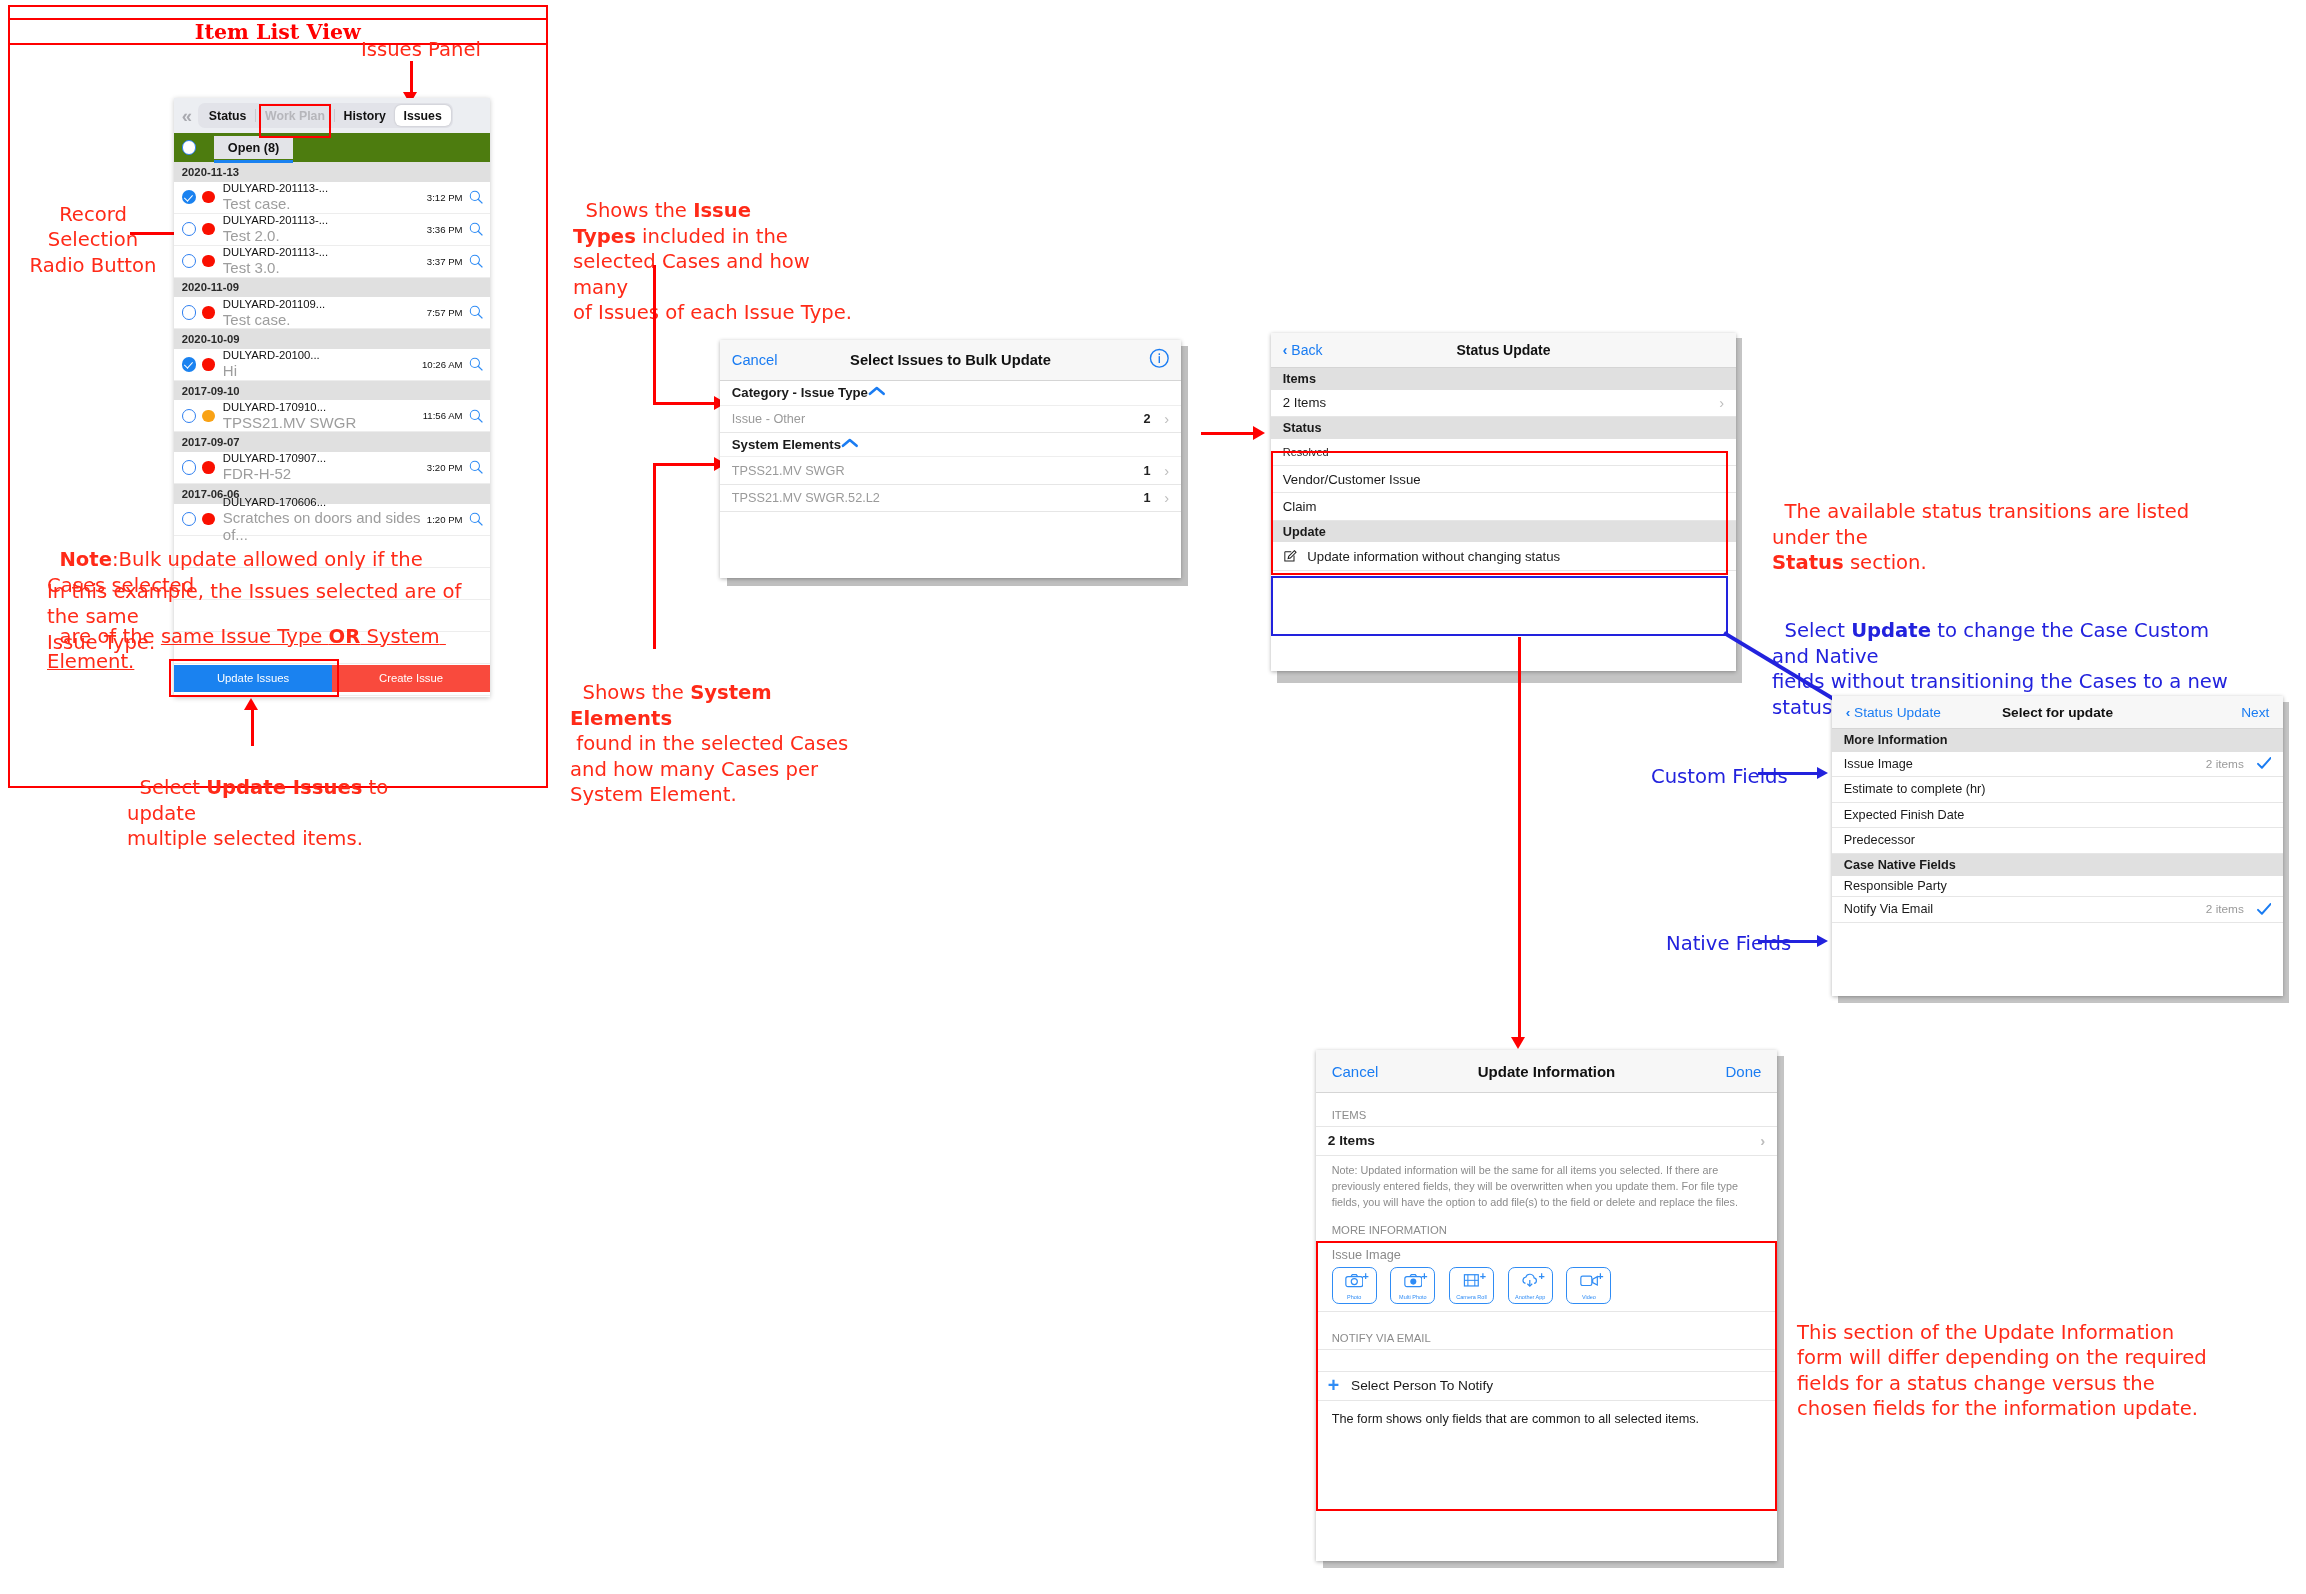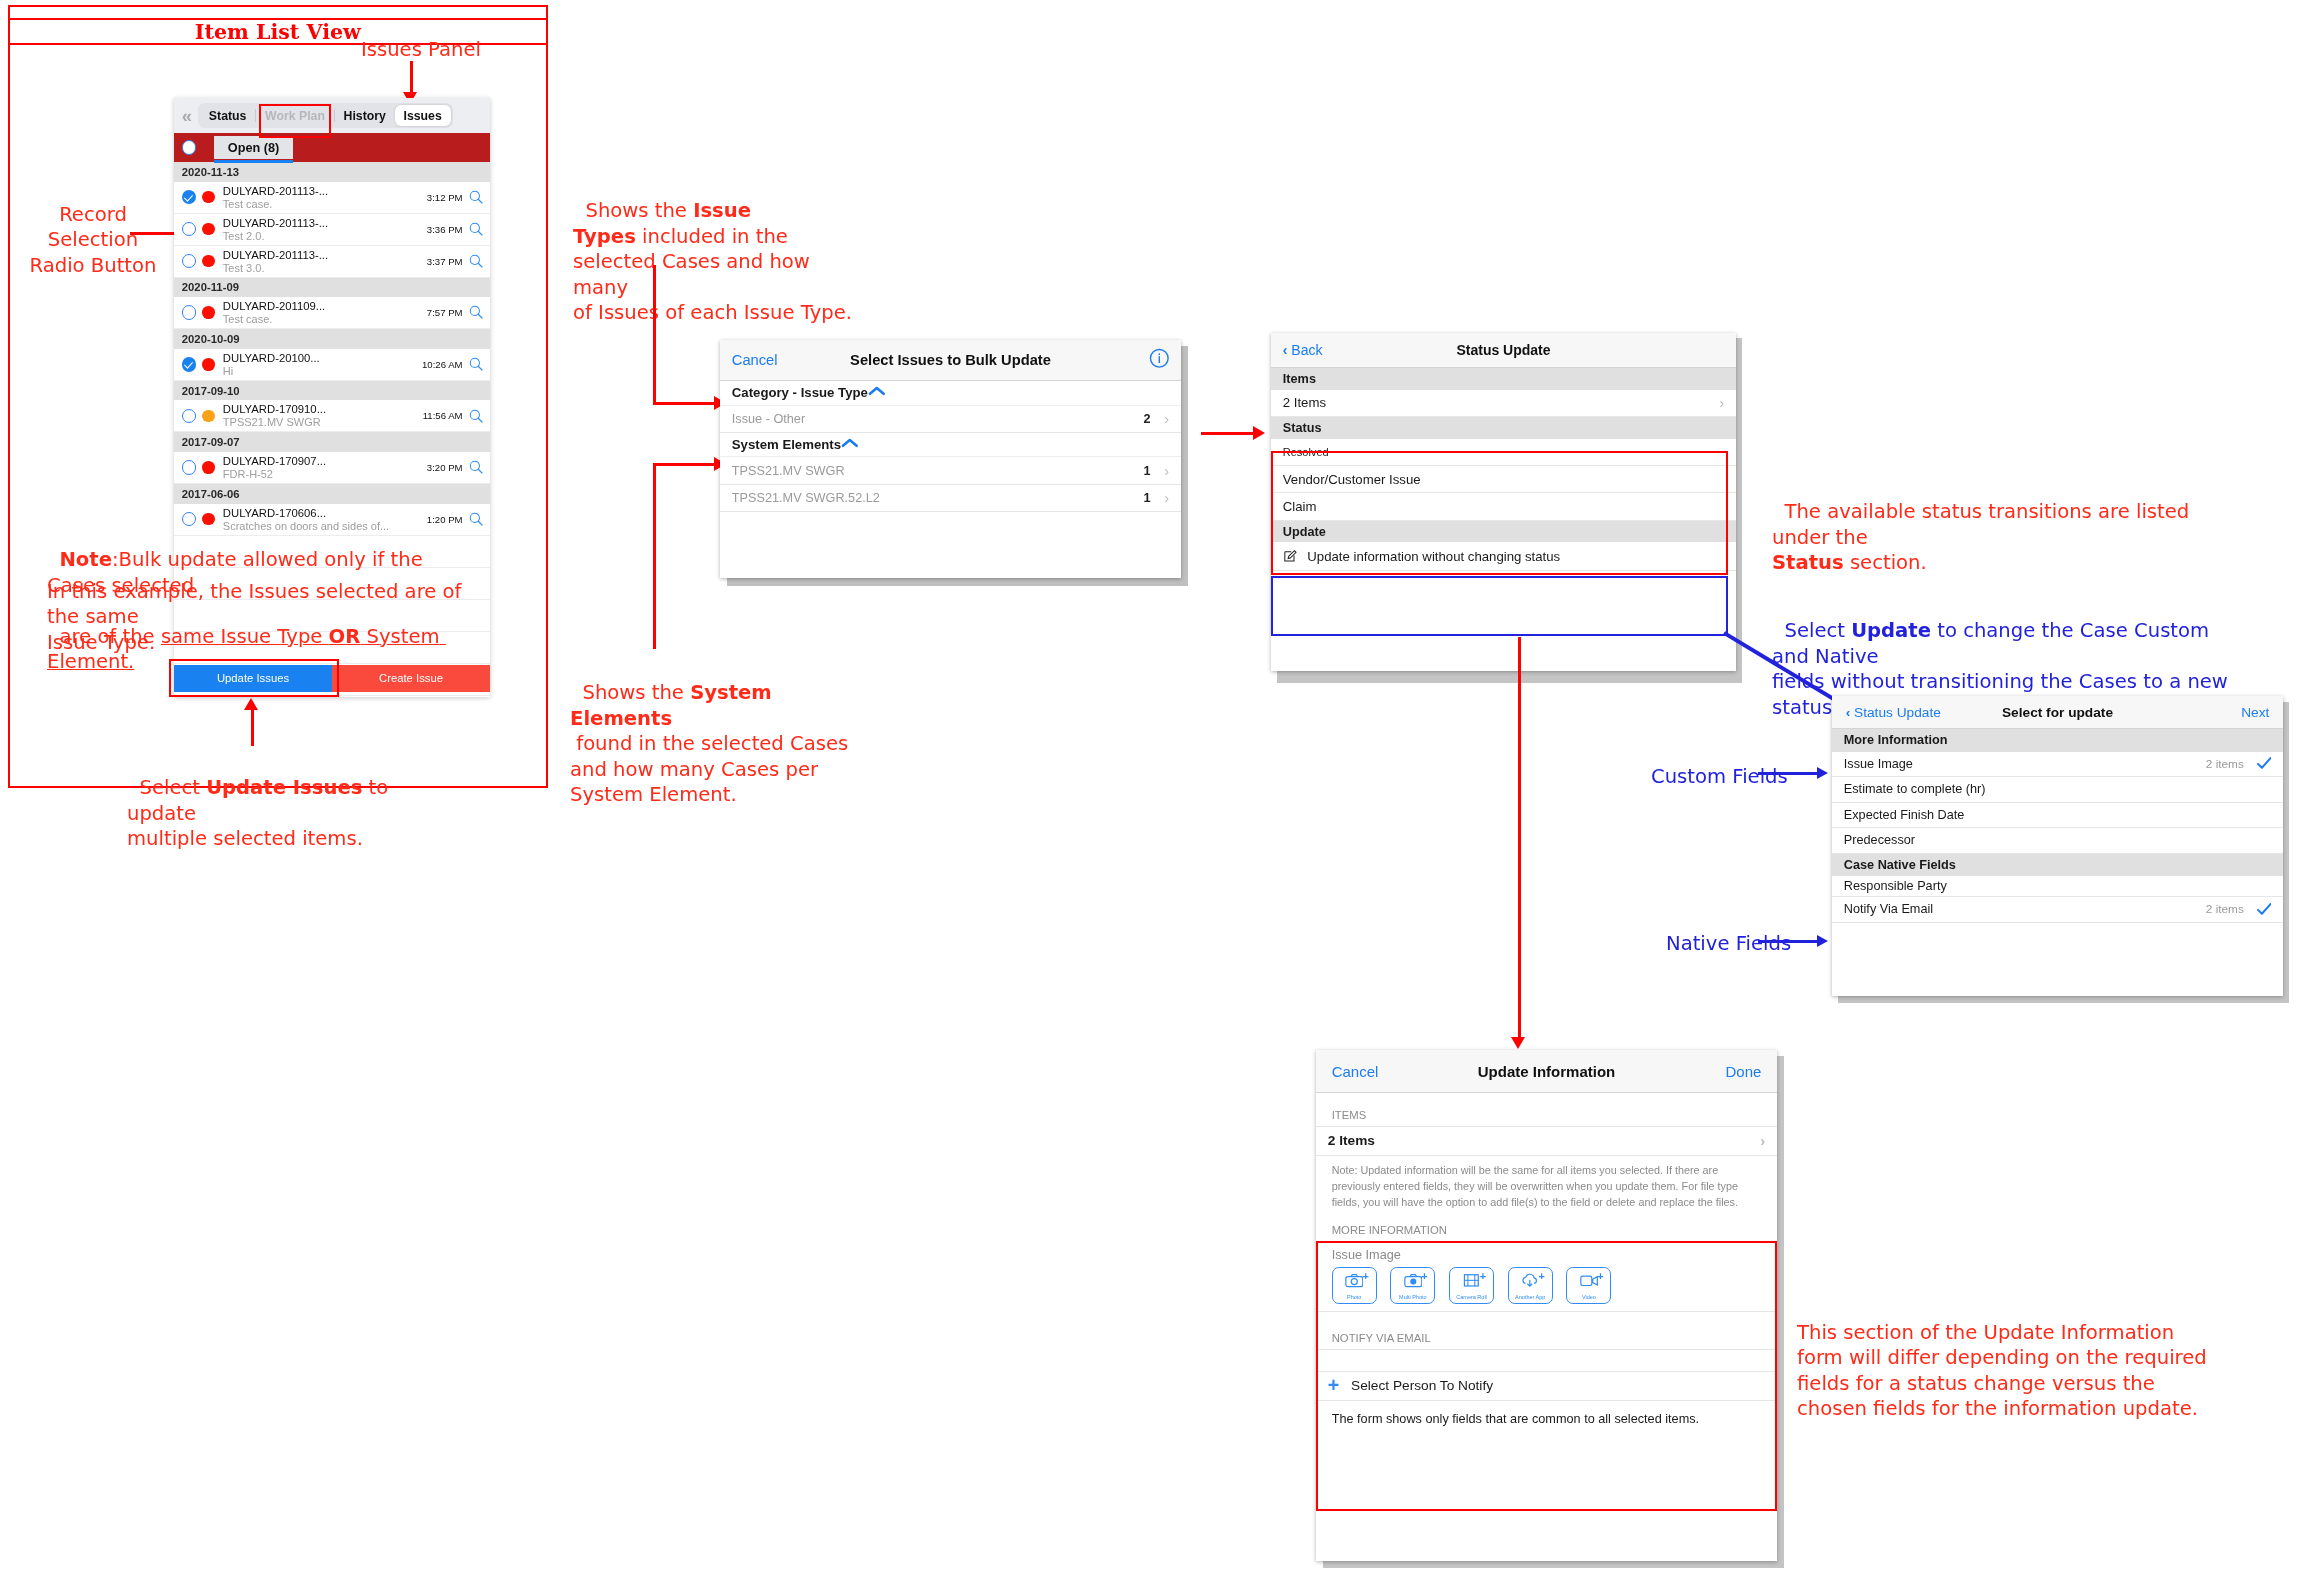--- a/index.html
+++ b/index.html
@@ -108,21 +108,21 @@
   .seg span { padding:0 8.8px; color:#111; }
   .seg .dim { color:#b6b6bb; }
   .seg .sel {
     background:#fff; border-radius:5.9px; height:20.6px;
     display:flex; align-items:center; padding:0 8.8px;
     box-shadow:0 0 2px rgba(0,0,0,.22);
   }
   .seg .divider { width:1px; height:12.7px; background:#c9cad0; padding:0; }
   .dbl-chev { color:#a9aab0; font-size:18.6px; font-weight:bold; margin-right:5.9px; }
 
-  .openbar { background:#b91c1c; height:29px; display:flex; align-items:center; padding-left:7.8px; }
+  .openbar { background:#4d7c0f; height:29px; display:flex; align-items:center; padding-left:7.8px; }
   .radio-o {
     width:14.7px; height:14.7px; border-radius:50%;
     border:1.6px solid #2f7ff0; background:#fff; flex:none;
   }
   .radio-c {
     width:14.7px; height:14.7px; border-radius:50%;
     background:#1a82f0; flex:none; position:relative;
   }
   .radio-c::after{
     content:""; position:absolute; left:3.9px; top:3.1px;
@@ -136,21 +136,21 @@
     position:relative;
   }
   .opentab::after{
     content:""; position:absolute; left:0; right:0; bottom:-3.9px; height:2.9px; background:#1a82f0;
   }
 
   .dhdr { background:#e0e0e0; height:19.6px; display:flex; align-items:center; padding-left:7.8px; font-size:11.3px; font-weight:bold; color:#2a2a2a; }
   .irow { height:32px; background:#fff; display:flex; align-items:center; padding-left:7.8px; border-bottom:1px solid #ededed; position:relative; }
   .dot { width:12.7px; height:12.7px; border-radius:50%; flex:none; margin-left:5.9px; }
   .ititle { font-size:11.3px; color:#111; }
-  .isub { font-size:11px; color:#9d9d9d; margin-top:1px; }
+  .isub { font-size:15px; color:#9d9d9d; margin-top:1px; }
   .itime { font-size:9.6px; color:#111; margin-left:auto; white-space:nowrap; }
   .magn { width:14.7px; height:14.7px; margin-left:6.9px; margin-right:5.9px; flex:none; }
   .blankrow { height:32px; background:#fff; border-bottom:1px solid #ededed; }
 
   .btn-blue { background:#1a82f0; color:#fff; }
   .btn-red  { background:#f94a3d; color:#fff; }
   .listbtn { height:26.5px; display:flex; align-items:center; justify-content:center; font-size:11.3px; }
 
   
   .mbtn {

